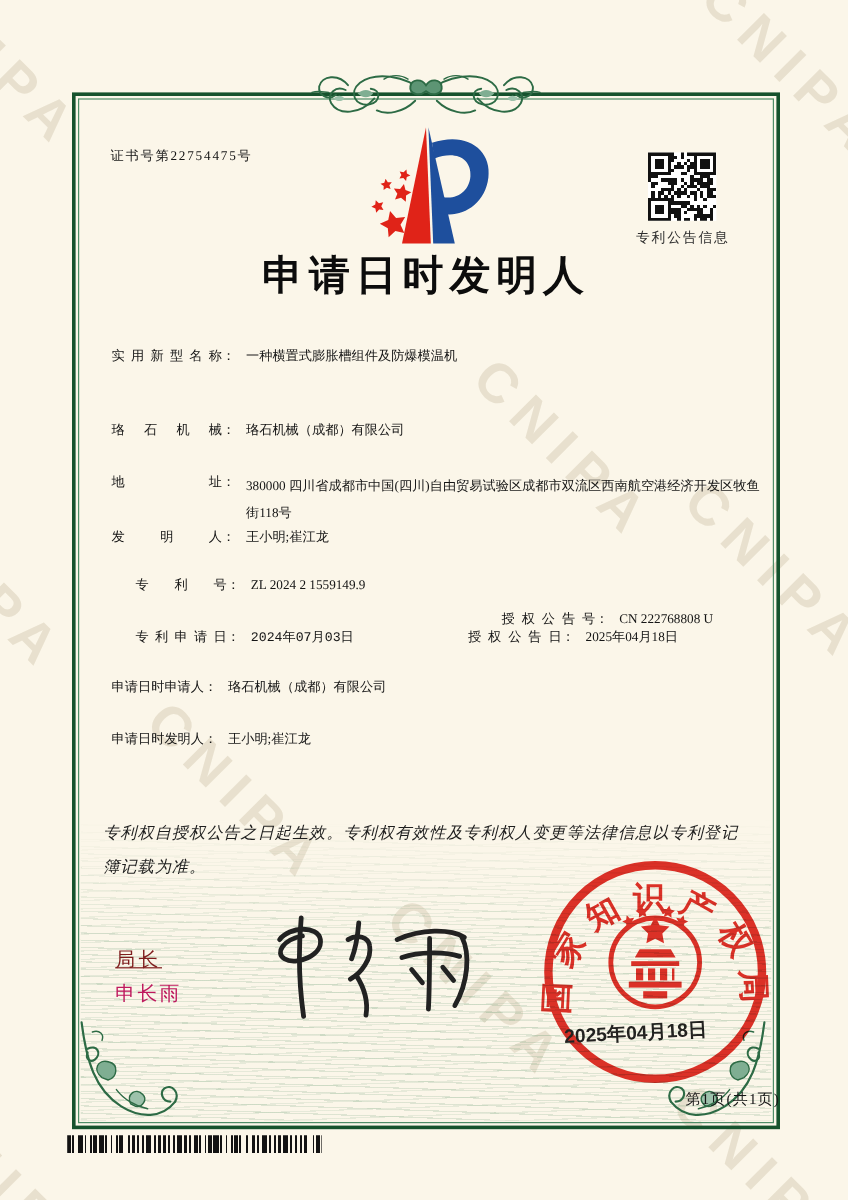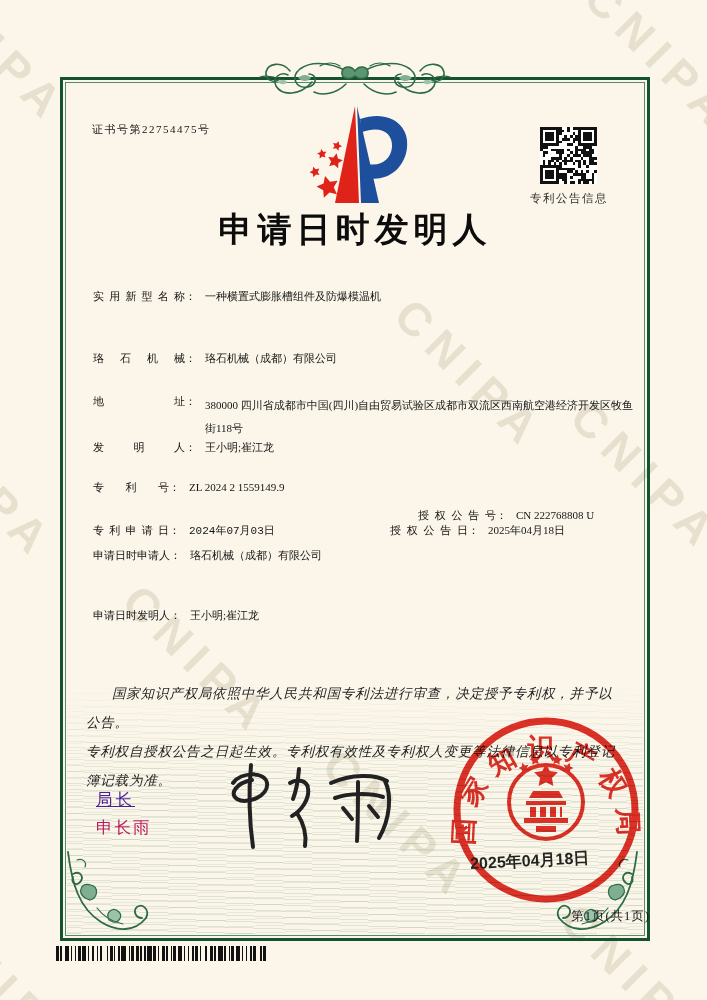--- a/index.html
+++ b/index.html
@@ -54,38 +54,38 @@
     font-size:11.5px; letter-spacing:1.5px; color:#2e2e2e;
   }
   .title {
     position:absolute; left:60px; top:207px; width:590px; text-align:center;
     font-size:34px; font-weight:bold; letter-spacing:5px; color:#0c0c0c;
   }
   
   .row { position:absolute; left:93px; font-size:11px; white-space:nowrap; }
   .row2col { left:390px; }
   .lbl { display:inline-block; text-align:justify; text-align-last:justify; }
-  .w92 { width:92px; } .w76 { width:76px; } .w78 { width:78px; }
+  .w92 { width:92px; } .w76 { width:76px;margin-left:20px; } .w78 { width:78px; }
   .val { margin-left:9px; }
   .r-name { top:289px; } .r-patentee { top:351px; }
   .r-address { top:394px; white-space:normal; width:552px; }
   .r-address .val { display:inline-block; width:438px; vertical-align:top; line-height:23px; white-space:normal; }
   .r-inventor { top:440px; }
   .r-patentno { top:480px; } .r-grantno { top:508px;margin-left:28px; }
   .r-filing { top:523px;font-family:Liberation Mono, monospace; } .r-grantdate { top:523px; }
-  .r-applicant { top:548px; } .r-inventor2 { top:608px; }
+  .r-applicant { top:565px; } .r-inventor2 { top:608px; }
   
   .statement {
     position:absolute; left:86px; top:679px; width:536px;
     font-size:13.5px; font-style:italic; line-height:29px;
     letter-spacing:0.8px; color:#1e1e1e;
   }
   .statement .l1 { text-indent:26px; }
   
-  .director-title { position:absolute; left:96px; top:789px; font-family:"Liberation Sans","DejaVu Sans",sans-serif; font-size:16.5px; letter-spacing:3px; color:#4c1d95;text-decoration:underline; }
+  .director-title { position:absolute; left:96px; top:789px; font-family:"Liberation Sans","DejaVu Sans",sans-serif; font-size:16.5px; letter-spacing:3px; color:#7f1d1d;text-decoration:underline; }
   .director-name  { position:absolute; left:96px; top:817px; font-family:"Liberation Sans","DejaVu Sans",sans-serif; font-size:16.5px; letter-spacing:2px; color:#be185d; }
   .sig { position:absolute; left:213px; top:753px; width:188px; height:98px; }
   .seal { position:absolute; left:450px; top:714px; width:192px; height:192px; opacity:.92; mix-blend-mode:multiply; }
   
   .page-num { position:absolute; left:60px; top:908px; width:590px; text-align:right; font-size:12.5px; letter-spacing:1px; }
   .barcode { position:absolute; left:56px; top:946px; width:212px; height:15px; }
 </style>
 </head>
 <body>
 
@@ -336,21 +336,20 @@
   <span class="lbl w78">授权公告日</span><span>：</span><span class="val">2025年04月18日</span>
 </div>
 <div class="row r-applicant">
   <span class="lbl">申请日时申请人</span><span>：</span><span class="val">珞石机械（成都）有限公司</span>
 </div>
 <div class="row r-inventor2">
   <span class="lbl">申请日时发明人</span><span>：</span><span class="val">王小明;崔江龙</span>
 </div>
 
 <div class="statement">
-  <div class="l1">国家知识产权局依照中华人民共和国专利法进行审查，决定授予专利权，并予以公告。</div>
   <div class="l2">专利权自授权公告之日起生效。专利权有效性及专利权人变更等法律信息以专利登记簿记载为准。</div>
 </div>
 
 <div class="director-title">局长</div>
 <div class="director-name">申长雨</div>
 
 <svg class="sig" viewBox="0 0 188 98">
   <g stroke="#222" fill="none" stroke-width="4" stroke-linecap="round" stroke-linejoin="round">
     <path d="M38,12 C36,34 36,66 40,94"></path>
     <path d="M20,30 C28,19 52,18 54,30 C56,43 34,52 24,46 C16,41 23,30 39,27"></path>

